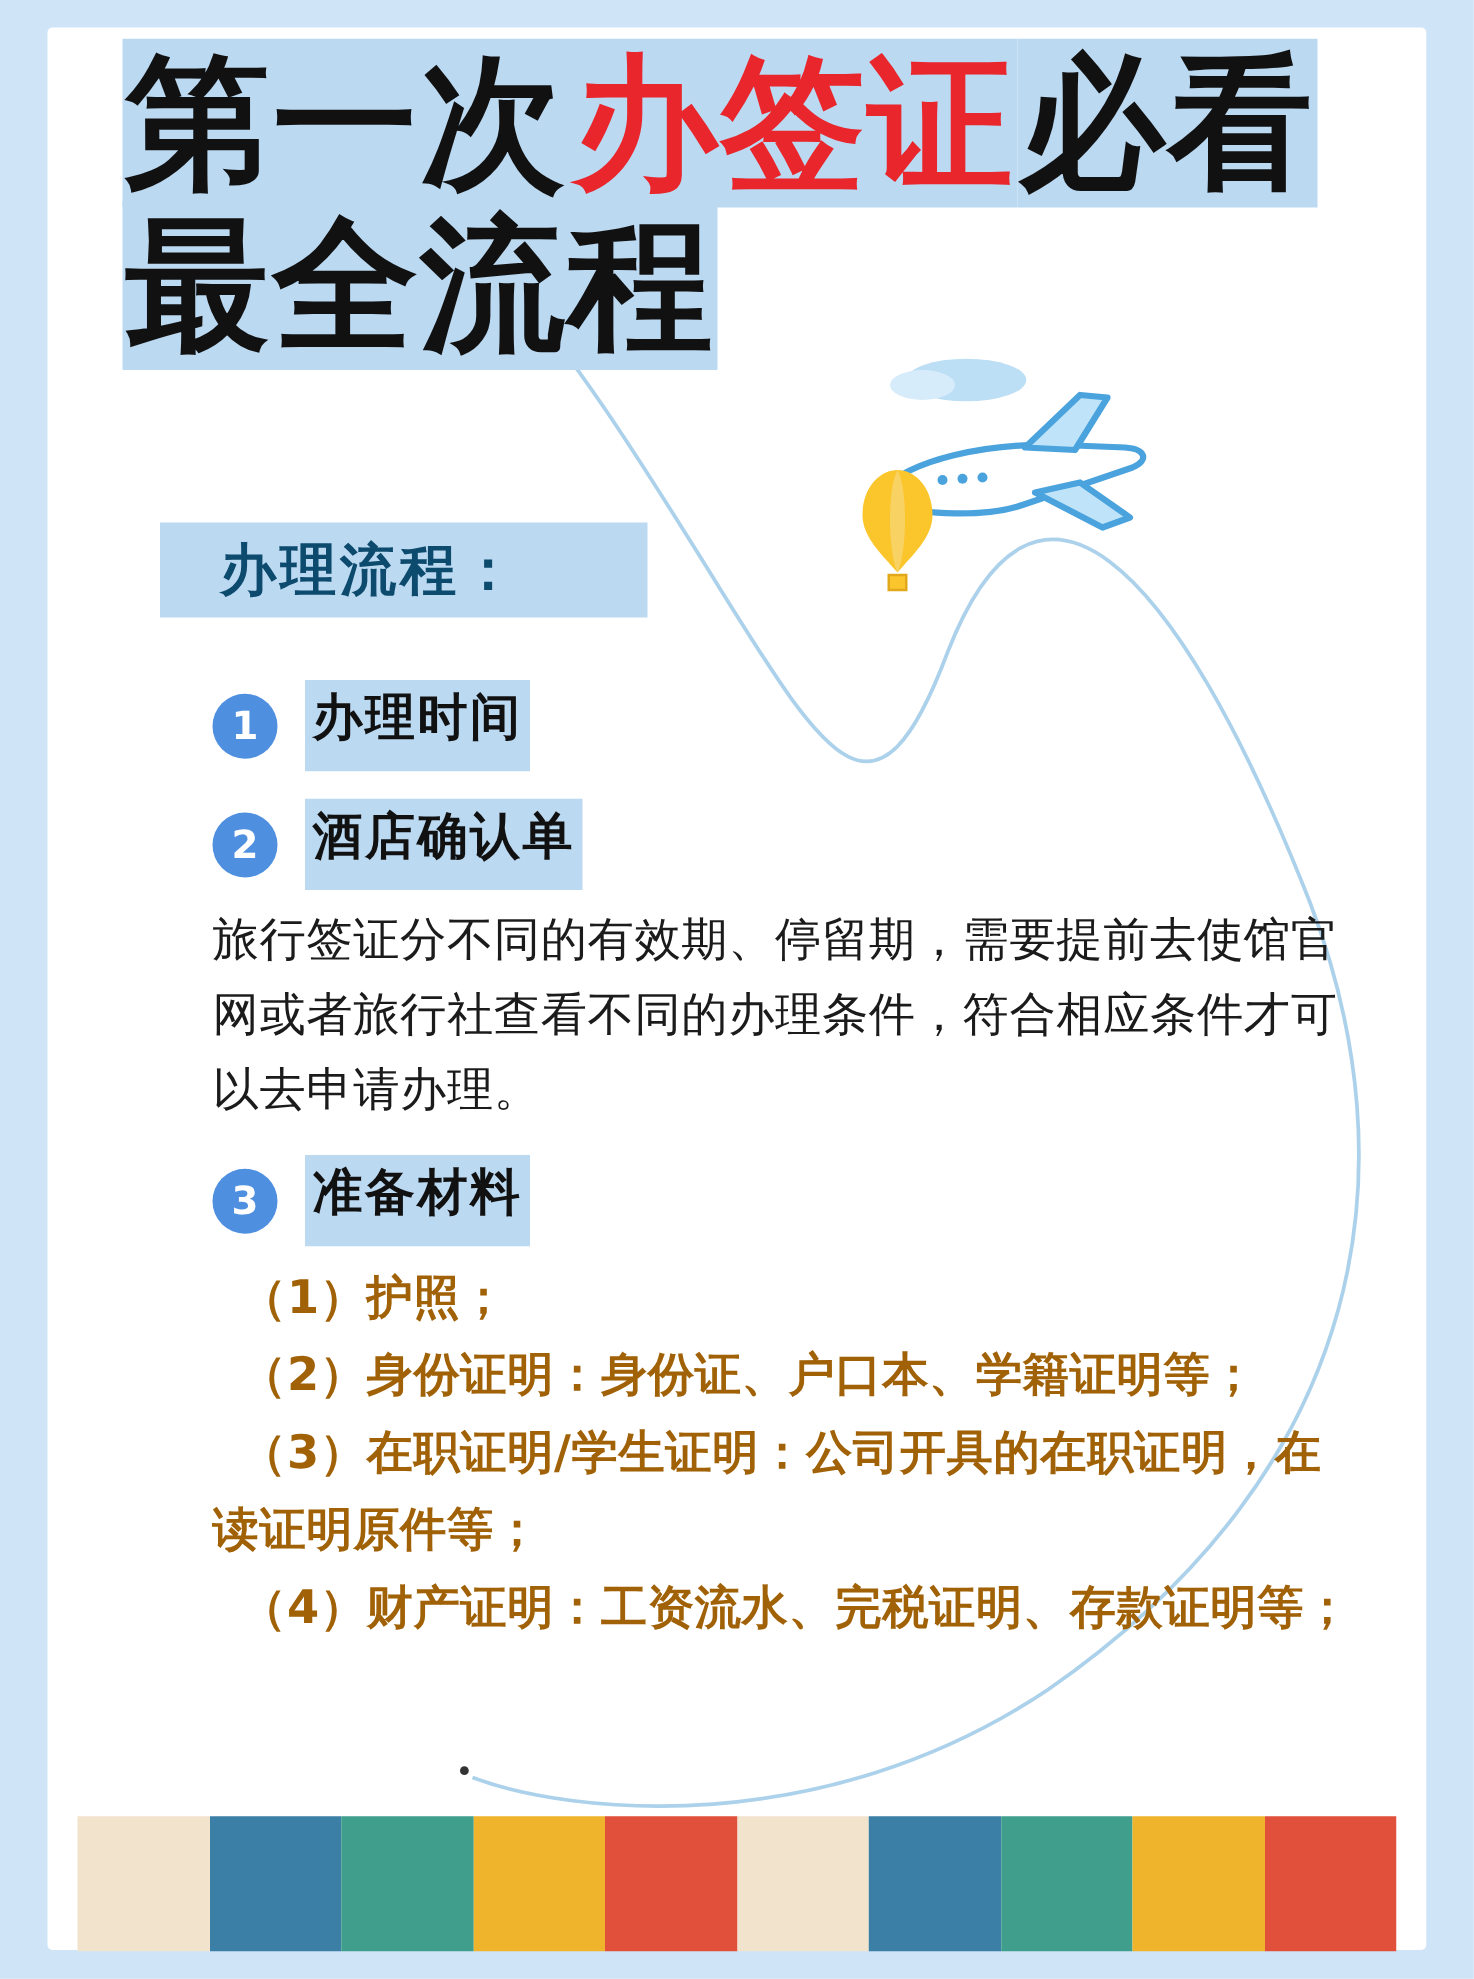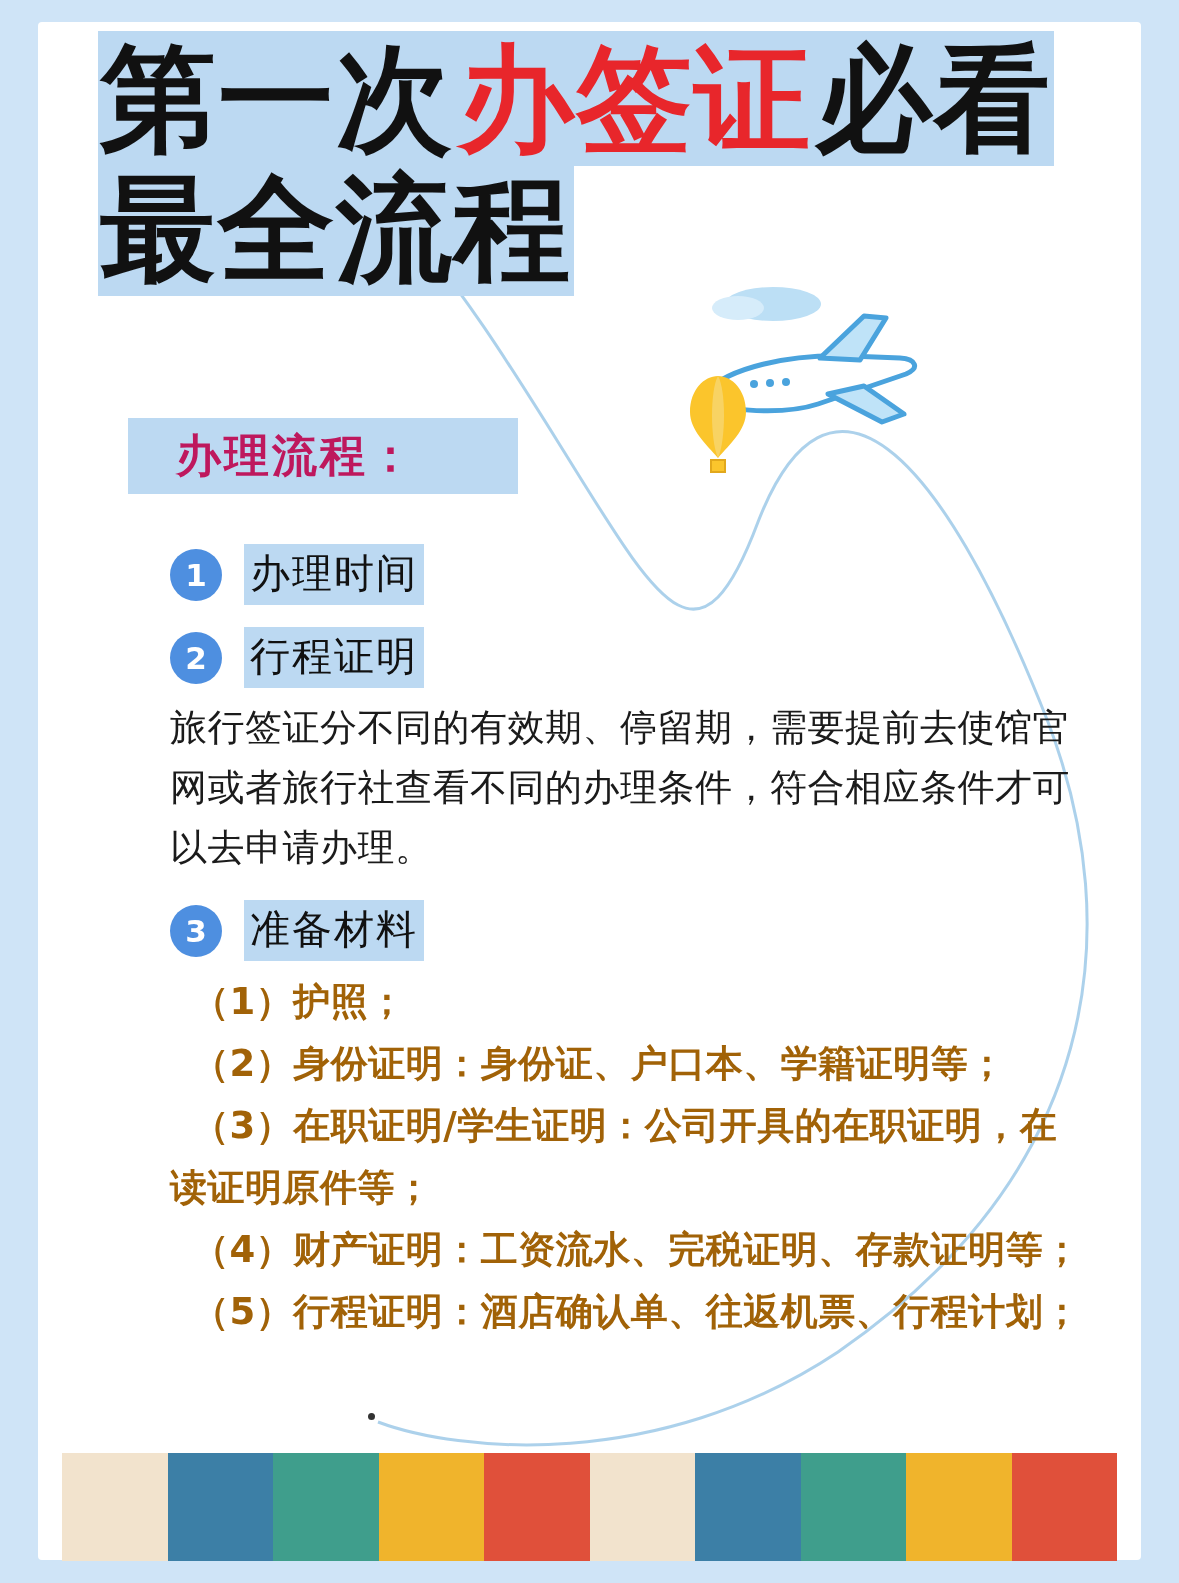--- a/index.html
+++ b/index.html
@@ -82,21 +82,21 @@
     top: 396px;
     width: 390px;
     height: 76px;
     background: #bcd9f2;
     display: flex;
     align-items: center;
   }
   .flow-banner span {
     font-size: 45px;
     font-weight: 700;
-    color: #be185d;
+    color: #0c4a6e;
     letter-spacing: 3px;
     margin-left: 48px;
   }
 
   
   .steps {
     position: absolute;
     left: 90px;
     top: 500px;
     width: 960px;
@@ -118,24 +118,24 @@
     font-weight: 700;
     display: flex;
     align-items: center;
     justify-content: center;
     margin-left: 42px;
     flex: 0 0 auto;
   }
   .step-title {
     margin-left: 22px;
     font-size: 40px;
-    font-weight: 400;
+    font-weight: 700;
     color: #111111;
     background: #bcd9f2;
-    padding: 2px 6px 4px 6px;
+    padding: 2px 6px 16px 6px;
     letter-spacing: 2px;
   }
   .step-body {
     font-size: 37px;
     line-height: 60px;
     color: #1b1b1b;
     margin-left: 42px;
     letter-spacing: 0.5px;
     font-weight: 500;
   }
@@ -219,36 +219,35 @@
       <div class="step">
         <div class="step-head">
           <div class="step-num">1</div>
           <div class="step-title">办理时间</div>
         </div>
       </div>
 
       <div class="step">
         <div class="step-head">
           <div class="step-num">2</div>
-          <div class="step-title">行程证明</div>
+          <div class="step-title">酒店确认单</div>
         </div>
         <div class="step-body">旅行签证分不同的有效期、停留期，需要提前去使馆官网或者旅行社查看不同的办理条件，符合相应条件才可以去申请办理。</div>
       </div>
 
       <div class="step">
         <div class="step-head">
           <div class="step-num">3</div>
           <div class="step-title">准备材料</div>
         </div>
         <div class="mat-list">
           <div class="mat-item">（1）护照；</div>
           <div class="mat-item">（2）身份证明：身份证、户口本、学籍证明等；</div>
           <div class="mat-item">（3）在职证明/学生证明：公司开具的在职证明，在读证明原件等；</div>
           <div class="mat-item">（4）财产证明：工资流水、完税证明、存款证明等；</div>
-          <div class="mat-item">（5）行程证明：酒店确认单、往返机票、行程计划；</div>
         </div>
       </div>
 
     </div>
 
     <div class="dot"></div>
 
   </div>
 </div>
 

